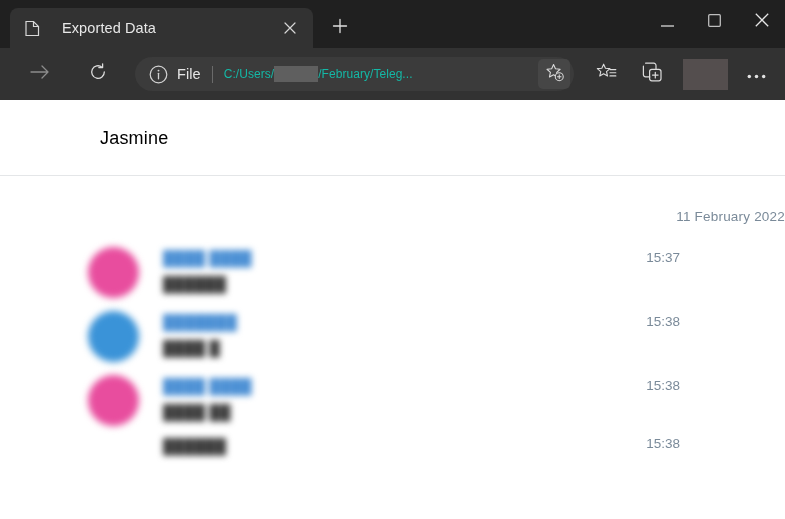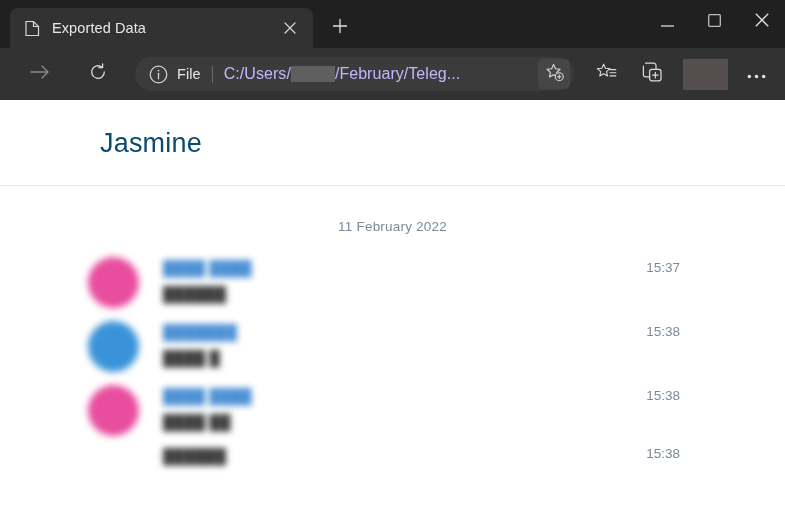--- a/index.html
+++ b/index.html
@@ -33,21 +33,21 @@
   }
 
   .tab {
     height: 40px;
     width: 303px;
     background: #323232;
     border-radius: 8px 8px 0 0;
     display: flex;
     align-items: center;
     padding: 0 10px 0 14px;
-    gap: 11px;
+    gap: 21px;
     position: relative;
   }
 
   .tab-favicon {
     width: 17px;
     height: 17px;
     flex: none;
     display: flex;
     align-items: center;
     justify-content: center;
@@ -163,22 +163,22 @@
 
   .url-divider {
     width: 1px;
     height: 17px;
     background: #6a6a6a;
     margin: 0 11px;
     flex: none;
   }
 
   .url-text {
-    color: #c4b5fd;
-    font-size: 16px;
+    color: #14b8a6;
+    font-size: 12px;
     white-space: nowrap;
     overflow: hidden;
     display: flex;
     align-items: center;
     min-width: 0;
     letter-spacing: 0.05px;
   }
 
   .url-redaction {
     display: inline-block;
@@ -239,34 +239,34 @@
     background: #ffffff;
     overflow: hidden;
     position: relative;
   }
 
   .page-header {
     padding: 28px 0 26px 100px;
   }
 
   .page-title {
-    font-size: 27px;
+    font-size: 18px;
     font-weight: 400;
-    color: #0c4a6e;
+    color: #000000;
     letter-spacing: 0.2px;
   }
 
   .header-divider {
     height: 1px;
     background: #e4e6e8;
     width: 100%;
   }
 
   .date-separator {
-    text-align: center;
+    text-align: right;
     color: #7a8a99;
     font-size: 13.5px;
     padding: 33px 0 17px 0;
     letter-spacing: 0.2px;
   }
 
   .messages {
     padding: 0 0 0 13px;
   }
 

